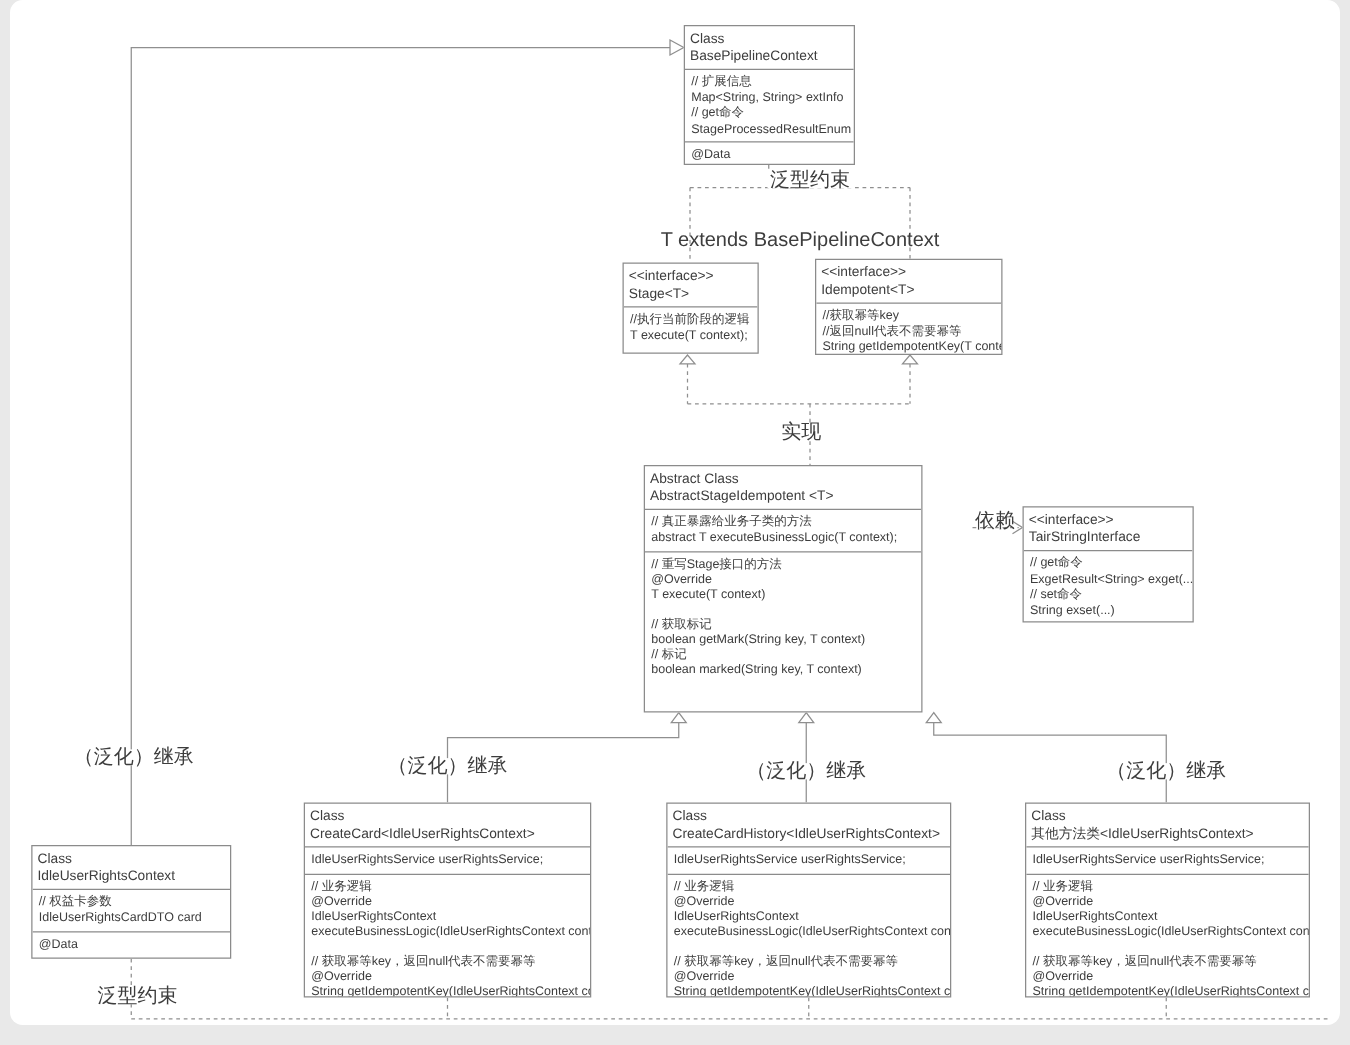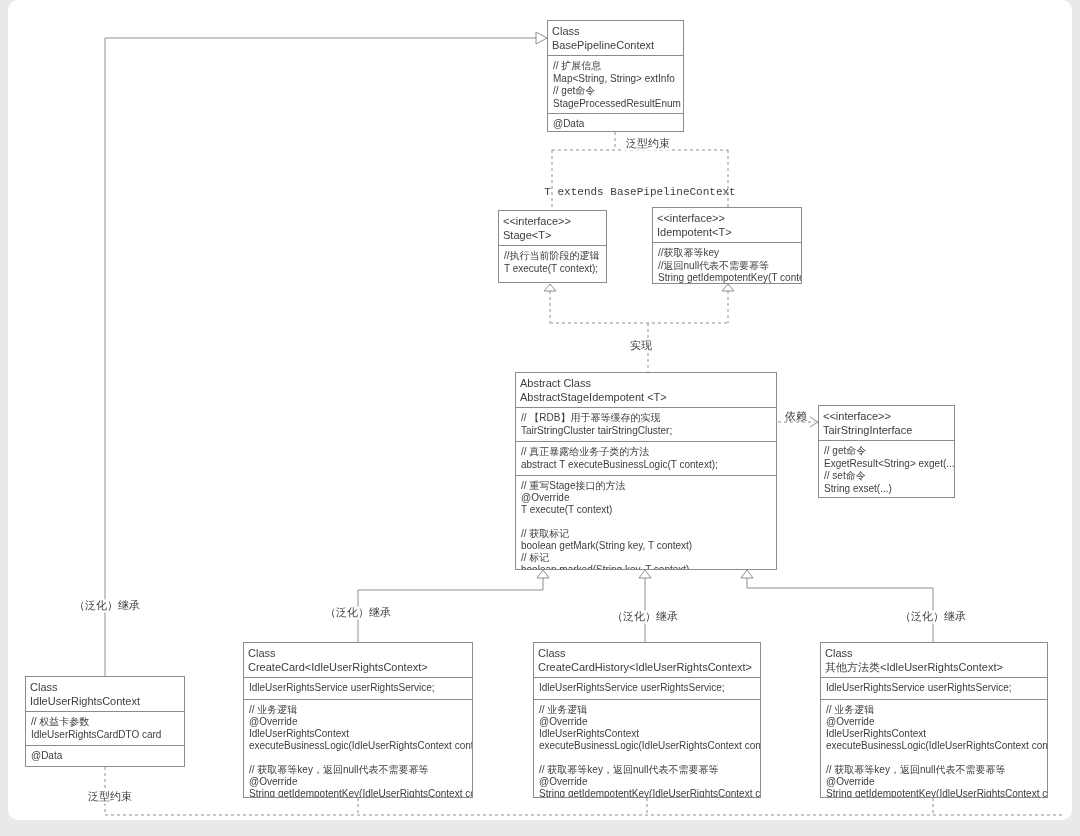--- a/index.html
+++ b/index.html
@@ -25,22 +25,22 @@
   }
   .uml-title .t-line{font-size:11px;line-height:14px;white-space:nowrap;}
   .uml-section{padding:4px 5px;border-bottom:1px solid #8b8b8b;}
   .uml-section:last-child{border-bottom:none;}
   .uml-section .code-line{
     font-size:10px;line-height:12.5px;white-space:nowrap;
   }
   .dense .code-line{line-height:12px;}
   .lbl{
     position:absolute;transform:translate(-50%,-50%);
-    font-size:11px;line-height:13px;white-space:nowrap;
-    background:#ffffff;padding:0 2px;font-family:Liberation Mono, monospace;
+    font-size:16px;line-height:13px;white-space:nowrap;
+    background:#ffffff;padding:0 2px;
   }
 </style>
 </head>
 <body>
 
 <div class="canvas"></div>
 
 <svg class="layer" viewBox="0 0 1080 836" xmlns="http://www.w3.org/2000/svg">
   <g stroke="#8f8f8f" stroke-width="1" fill="none">
 
@@ -111,29 +111,25 @@
     </div>
     <div class="uml-section">
         <div class="code-line">//获取幂等key</div>
         <div class="code-line">//返回null代表不需要幂等</div>
         <div class="code-line">String getIdempotentKey(T context);</div>
       </div>
   </div>
 
   <div class="lbl" style="left:641px;top:346px;">实现</div>
 
-  <div class="uml-box" style="left:515px;top:372px;width:262px;height:198px;">
+  <div class="uml-box" style="left:515px;top:372px;width:223px;height:198px;">
     <div class="uml-title">
       <div class="t-line">Abstract Class</div>
       <div class="t-line">AbstractStageIdempotent  &lt;T&gt;</div>
     </div>
-    <div class="uml-section">
-        <div class="code-line">// 【RDB】用于幂等缓存的实现</div>
-        <div class="code-line">TairStringCluster tairStringCluster;</div>
-      </div>
     <div class="uml-section">
         <div class="code-line">// 真正暴露给业务子类的方法</div>
         <div class="code-line">abstract T executeBusinessLogic(T context);</div>
       </div>
     <div class="uml-section dense">
         <div class="code-line">// 重写Stage接口的方法</div>
         <div class="code-line">@Override</div>
         <div class="code-line">T execute(T context)</div>
         <div class="code-line">&nbsp;</div>
         <div class="code-line">// 获取标记</div>

